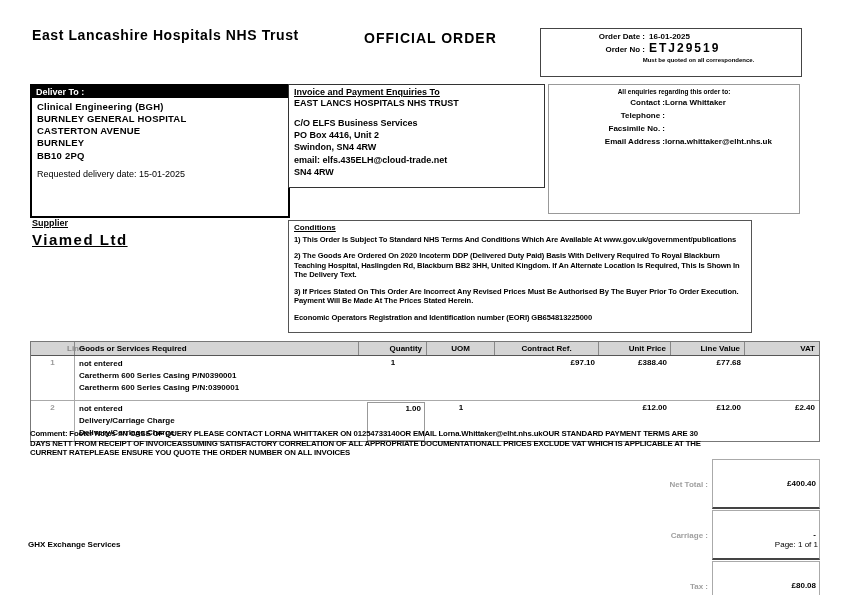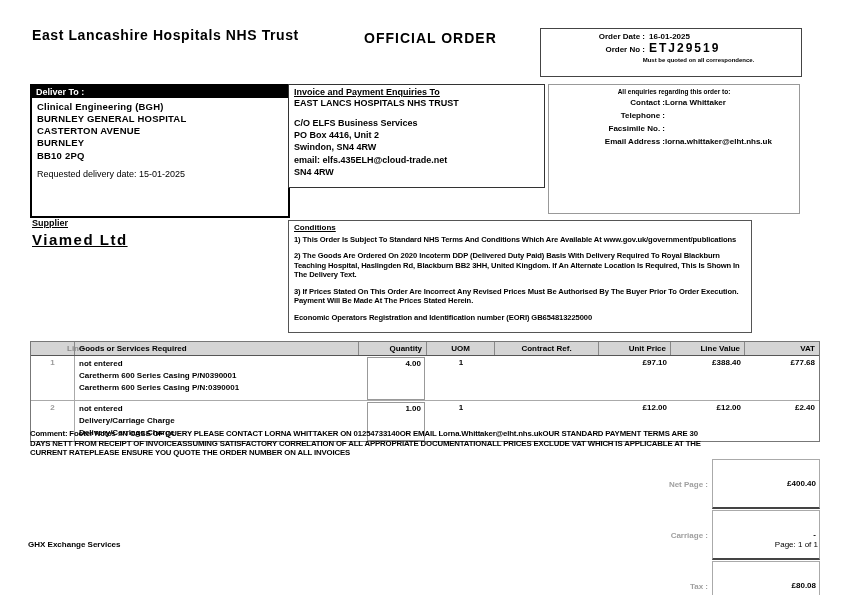--- a/index.html
+++ b/index.html
@@ -167,23 +167,20 @@
       <div class="th right">VAT</div>
     </div>
 
     <div class="trow">
       <div class="td linecell row1-pad">1</div>
       <div class="td row1-pad">
         <div class="goods-line">not entered</div>
         <div class="goods-line">Caretherm 600 Series Casing P/N0390001</div>
         <div class="goods-line">Caretherm 600 Series Casing P/N:0390001</div>
       </div>
-      <div class="td qty-wrap">
-        <span class="qty-box">4.00</span>
-      </div>
       <div class="td center">1</div>
       <div class="td"></div>
       <div class="td right">£97.10</div>
       <div class="td right">£388.40</div>
       <div class="td right">£77.68</div>
     </div>
 
     <div class="trow">
       <div class="td linecell row2-pad">2</div>
       <div class="td row2-pad">
@@ -199,21 +196,21 @@
       <div class="td right">£12.00</div>
       <div class="td right">£12.00</div>
       <div class="td right">£2.40</div>
     </div>
   </div>
 
   <div class="comment">Comment: Footer Notes :IN CASE OF QUERY PLEASE CONTACT LORNA WHITTAKER ON 01254733140OR EMAIL Lorna.Whittaker@elht.nhs.ukOUR STANDARD PAYMENT TERMS ARE 30 DAYS NETT FROM RECEIPT OF INVOICEASSUMING SATISFACTORY CORRELATION OF ALL APPROPRIATE DOCUMENTATIONALL PRICES EXCLUDE VAT WHICH IS APPLICABLE AT THE CURRENT RATEPLEASE ENSURE YOU QUOTE THE ORDER NUMBER ON ALL INVOICES</div>
 
   <div class="totals">
     <div class="tot-row">
-      <span class="tot-lbl">Net Page :</span>
+      <span class="tot-lbl">Net Total :</span>
       <span class="tot-val">£400.40</span>
     </div>
     <div class="tot-row">
       <span class="tot-lbl">Carriage :</span>
       <span class="tot-val">-</span>
     </div>
     <div class="tot-row">
       <span class="tot-lbl">Tax :</span>
       <span class="tot-val">£80.08</span>
     </div>

